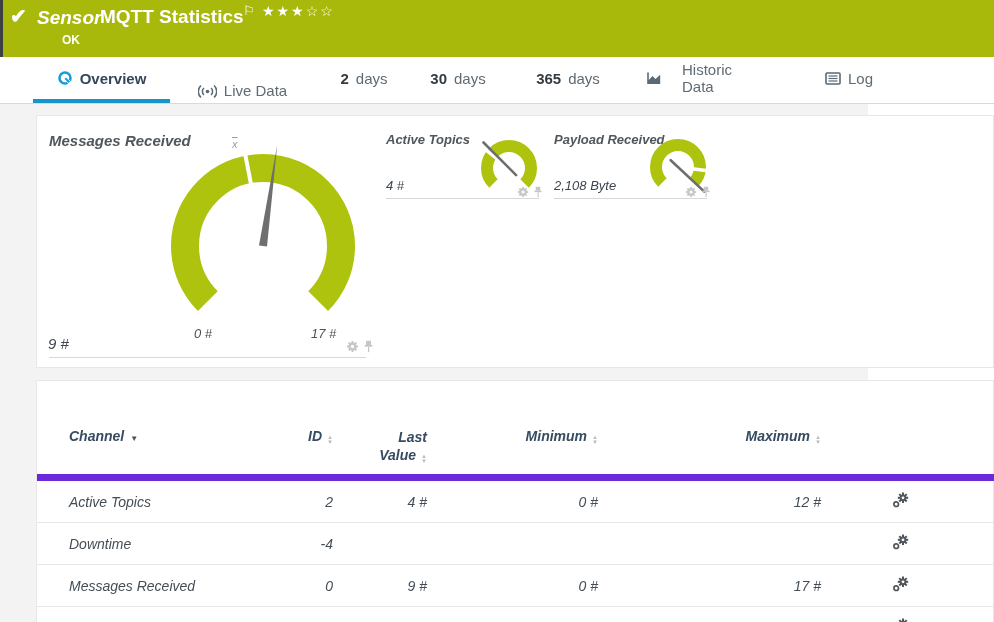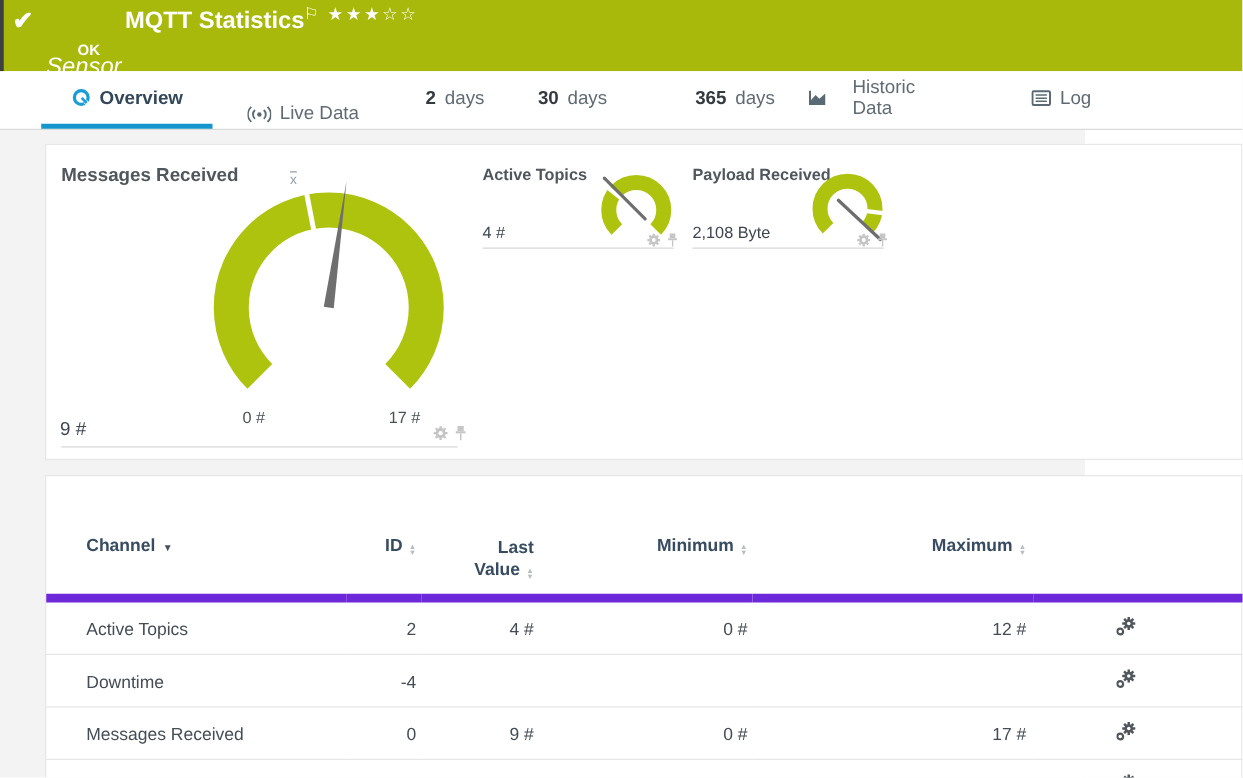--- a/index.html
+++ b/index.html
@@ -3,37 +3,37 @@
 <meta charset="utf-8">
 <style>
   * { margin:0; padding:0; box-sizing:border-box; }
   html,body { width:994px; height:622px; overflow:hidden; background:#fff;
               font-family:"Liberation Sans", sans-serif; }
 
   
   .app-header { position:relative; width:994px; height:57px; background:#a8b90b; color:#fff; }
   .edge-strip { position:absolute; left:0; top:0; width:3px; height:57px; background:#3c4043; }
   .hdr-check { position:absolute; left:10px; top:4px; font-size:20px; font-weight:bold; }
-  .hdr-sensor { position:absolute; left:37px; top:7px; font-size:19px; font-style:italic; font-weight:400;margin-top:36px; }
+  .hdr-sensor { position:absolute; left:37px; top:7px; font-size:19px; font-style:italic; font-weight:700; }
   .hdr-title { position:absolute; left:100px; top:6px; font-size:19px; font-weight:700; }
   .hdr-flag { position:absolute; left:243px; top:3px; font-size:13px; }
   .hdr-stars { position:absolute; left:262px; top:3px; font-size:14px; letter-spacing:2px; }
   .hdr-ok { position:absolute; left:62px; top:33px; font-size:12px; font-weight:700; }
 
   
   .tabbar { position:relative; width:994px; height:47px; background:#fff; border-bottom:1px solid #dadada; }
   .tab { position:absolute; top:0; height:46px; display:flex; align-items:center; justify-content:center;
          gap:7px; font-size:15px; color:#5f6b74; border-bottom:4px solid transparent; cursor:pointer; }
   .tab.active { border-bottom-color:#1496cd; }
   .tab.active .tab-label { color:#33475b; font-weight:700; }
   .tab .num { font-weight:700; color:#333b41; }
   .tab svg { flex:0 0 auto; }
 
   
-  .content { position:relative; width:868px; height:518px; background:#f3f3f4; }
+  .content { position:relative; width:868px; height:518px; background:#f3f3f4;font-style:italic; }
   .panel { position:absolute; left:36px; width:958px; background:#fff; border:1px solid #e7e7e7; }
   .panel-gauges { top:11px; height:253px; }
   .panel-table  { top:276px; height:260px; }
 
   .widget-title-lg { position:absolute; left:12px; top:16px; font-size:15px; font-weight:700; color:#4f565c; }
   .widget-title-sm { position:absolute; top:16px; font-size:13px; font-weight:700; color:#4f565c; }
 
   .gauge-value-lg { position:absolute; left:11px; top:219px; font-size:15px; color:#3c4650; }
   .gauge-scale { position:absolute; top:210px; font-size:13px; color:#4a5258; }
   .gauge-value-sm { position:absolute; top:62px; font-size:13px; color:#3c4650; }
@@ -92,21 +92,21 @@
     <span class="tab-label">Live Data</span>
   </div>
   <div class="tab" style="left:336px;width:56px;">
     <span class="num">2</span>
     <span>days</span>
   </div>
   <div class="tab" style="left:424px;width:68px;">
     <span class="num">30</span>
     <span>days</span>
   </div>
-  <div class="tab" style="left:548px;width:80px;">
+  <div class="tab" style="left:528px;width:80px;">
     <span class="num">365</span>
     <span>days</span>
   </div>
   <div class="tab" style="left:646px;width:115px;gap:20px;">
     <svg width="16" height="14" viewBox="0 0 16 14">
       <path d="M1.2 13 L1.2 1.5 L2.8 1.5 L2.8 9 L6.5 5 L9.5 8 L14.2 3.8 L14.2 13 Z" fill="#5a6a75"></path>
     </svg>
     <span class="tab-label">Historic Data</span>
   </div>
   <div class="tab" style="left:818px;width:62px;">

